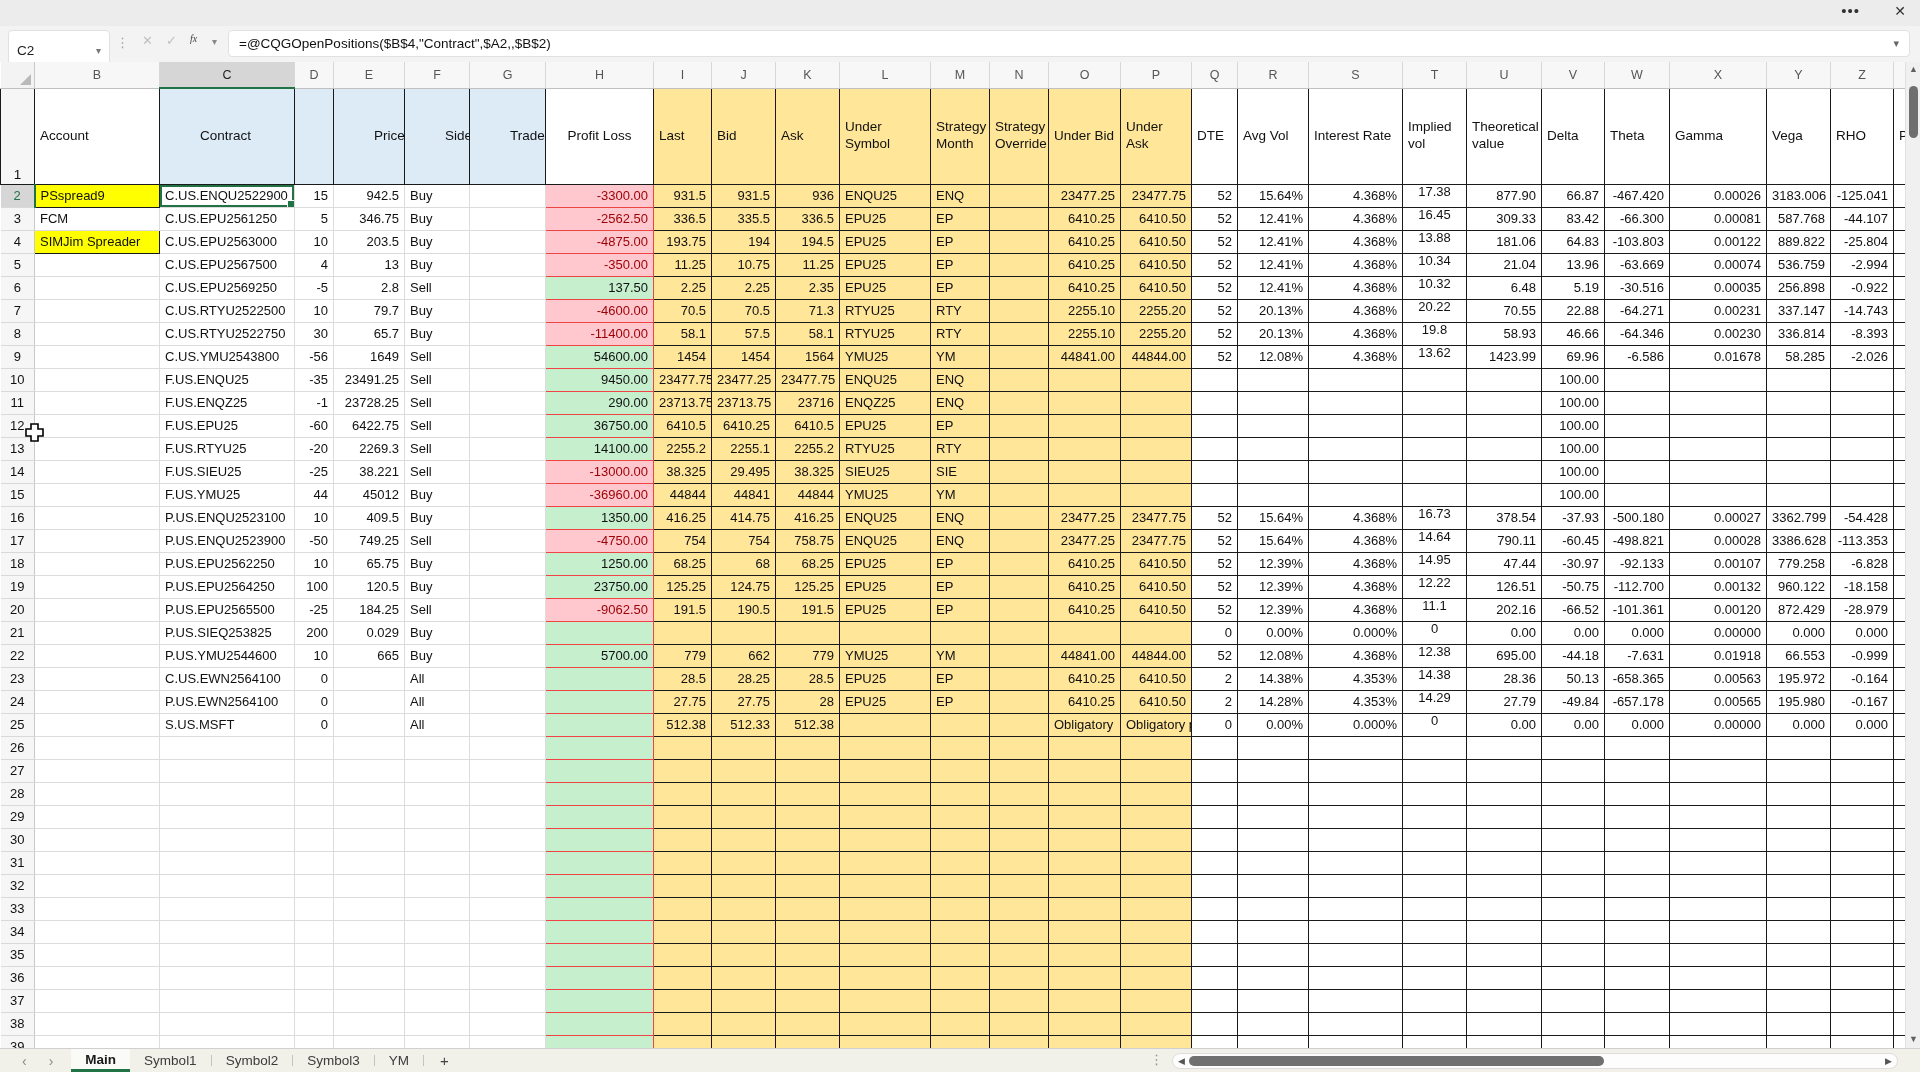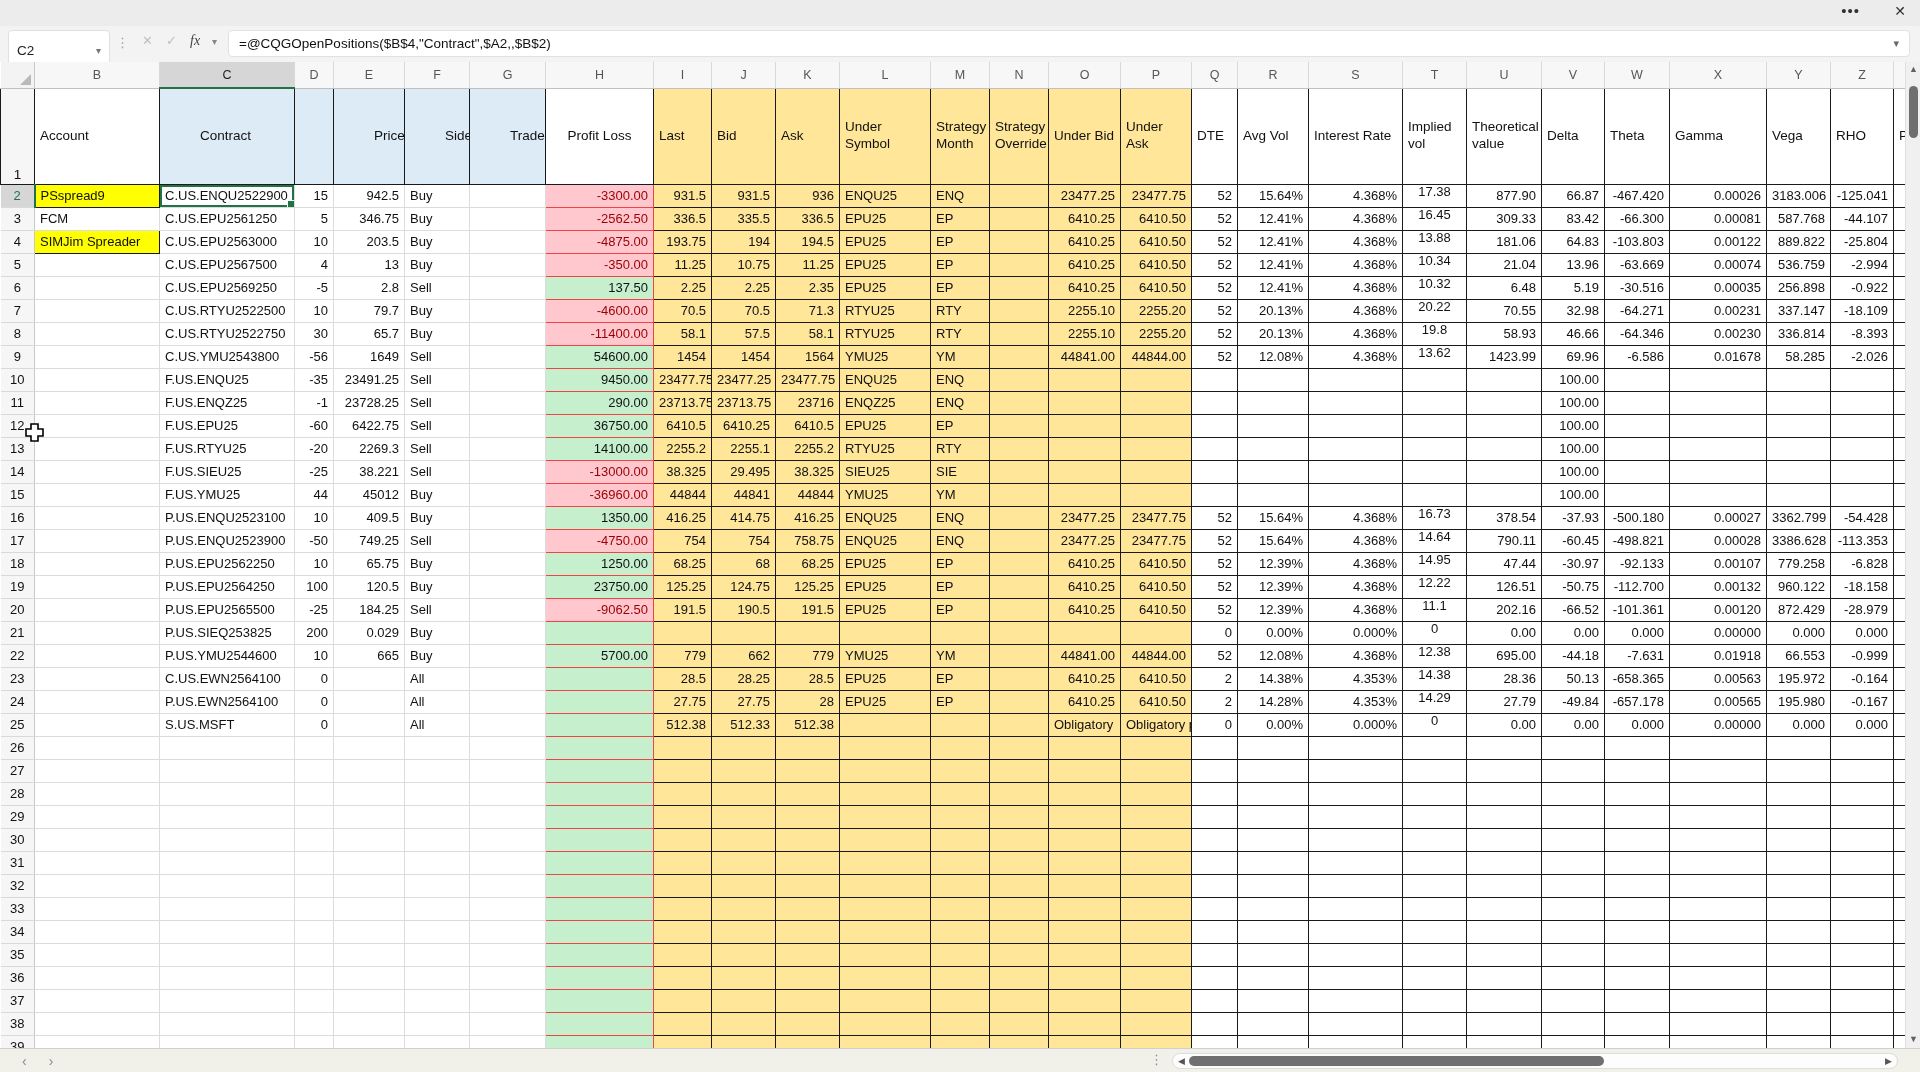--- a/index.html
+++ b/index.html
@@ -19,21 +19,21 @@
   
   .fbar{position:absolute;left:0;top:26px;width:1920px;height:36px;background:#f3f3f3;}
   .namebox{position:absolute;left:8px;top:4px;width:102px;height:41px;background:#fff;
            border:1px solid #e0e0e0;border-radius:4px;font-size:13.5px;color:#222;
            display:flex;align-items:center;padding:0 8px;}
   .namebox .chev{margin-left:auto;color:#777;font-size:10px;}
   .fbar .dots{position:absolute;left:116px;top:9px;color:#a0a0a0;font-size:13px;}
   .fbar .ic{position:absolute;top:7px;font-size:13px;}
   .ic.cancel{left:142px;color:#c0c0c0;}
   .ic.accept{left:166px;color:#c0c0c0;}
-  .ic.fx{left:190px;color:#444;font-family:"Liberation Serif",serif;font-style:italic;font-size:14px;}
+  .ic.fx{left:190px;color:#444;font-family:"Liberation Serif",serif;font-style:italic;font-size:10px;}
   .ic.fxchev{left:212px;color:#888;font-size:10px;top:10px;}
   .formulafield{position:absolute;left:228px;top:4px;width:1682px;height:27px;background:#fff;
                 border:1px solid #e1e1e1;border-radius:4px;font-size:13.5px;color:#111;
                 display:flex;align-items:center;padding:0 10px;white-space:nowrap;overflow:hidden;}
   .formulafield .chev{margin-left:auto;color:#666;font-size:11px;}
 
   
   .gridwrap{position:absolute;left:0;top:62px;width:1905px;height:986px;overflow:hidden;background:#fff;}
   table.sheet{border-collapse:collapse;table-layout:fixed;width:1905px;}
   table.sheet td,table.sheet th{padding:0 5px;overflow:hidden;white-space:nowrap;
@@ -370,25 +370,25 @@
           <td class="tan al">RTYU25</td>
           <td class="tan al">RTY</td>
           <td class="tan al"></td>
           <td class="tan ar">2255.10</td>
           <td class="tan ar">2255.20</td>
           <td class="calc ar">52</td>
           <td class="calc ar">20.13%</td>
           <td class="calc ar">4.368%</td>
           <td class="calc tcol ">20.22</td>
           <td class="calc ar">70.55</td>
-          <td class="calc ar">32.98</td>
+          <td class="calc ar">22.88</td>
           <td class="calc ar">-64.271</td>
           <td class="calc ar">0.00231</td>
           <td class="calc ar">337.147</td>
-          <td class="calc ar">-18.109</td>
+          <td class="calc ar">-14.743</td>
           <td class="calc"></td>
         </tr>
         <tr>
           <td class="gut">8</td>
           <td class="plain al"></td>
           <td class="plain al">C.US.RTYU2522750</td>
           <td class="plain ar">30</td>
           <td class="plain ar">65.7</td>
           <td class="plain al">Buy</td>
           <td class="plain al"></td>
@@ -1319,20 +1319,42 @@
 <div class="vscroll">
   <div class="up">▲</div>
   <div class="thumb"></div>
   <div class="down">▼</div>
 </div>
 
 <div class="tabbar">
   <div class="tabnav">
     <span>‹</span>
     <span>›</span>
+  </div>
+  <div class="tabs">
+    <div class="tab active">
+        <span>Main</span>
+      </div>
+    <div class="tab">
+        <span>Symbol1</span>
+      </div>
+    <div class="tabdiv"></div>
+    <div class="tab">
+        <span>Symbol2</span>
+      </div>
+    <div class="tabdiv"></div>
+    <div class="tab">
+        <span>Symbol3</span>
+      </div>
+    <div class="tabdiv"></div>
+    <div class="tab">
+        <span>YM</span>
+      </div>
+    <div class="tabdiv"></div>
+    <div class="addtab">+</div>
   </div>
   <span class="hdots">⋮</span>
   <div class="hscroll">
     <span class="la">◀</span>
     <div class="thumb"></div>
     <span class="ra">▶</span>
   </div>
 </div>
 
 <div class="cursor">

